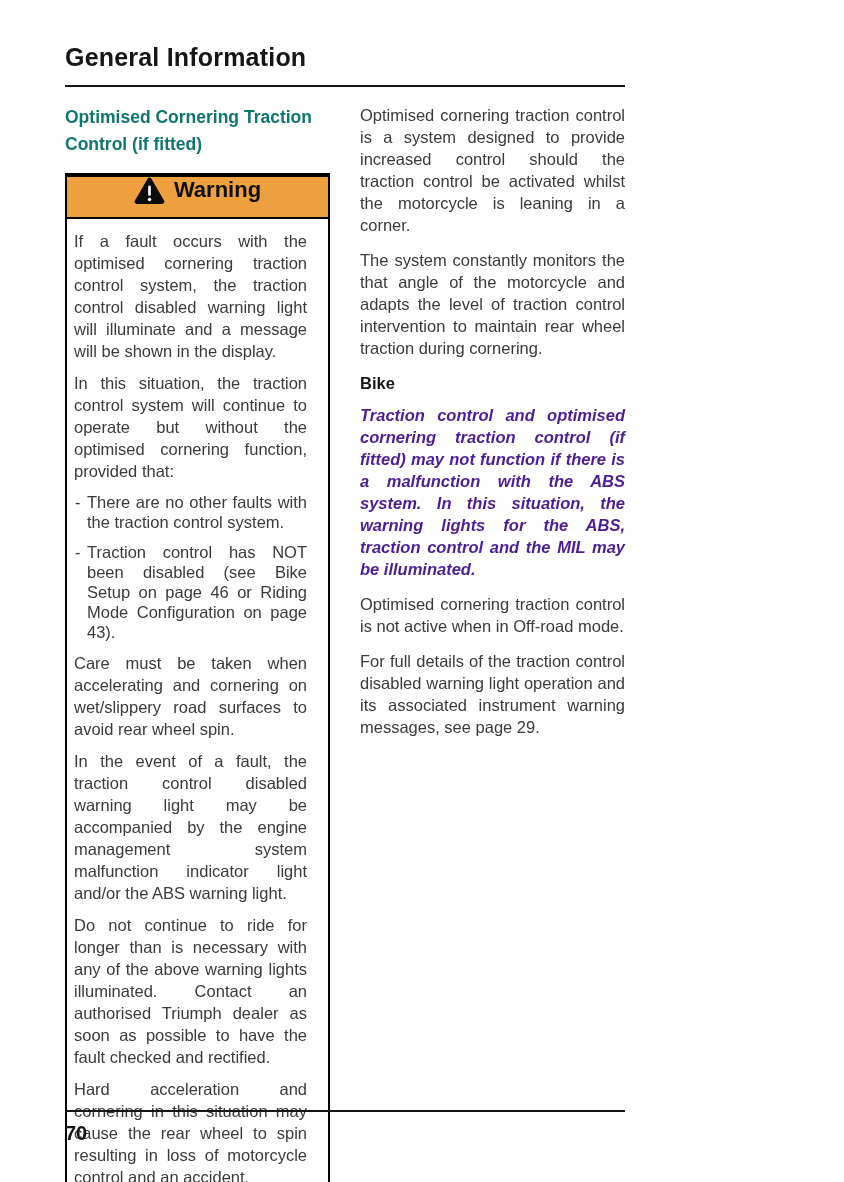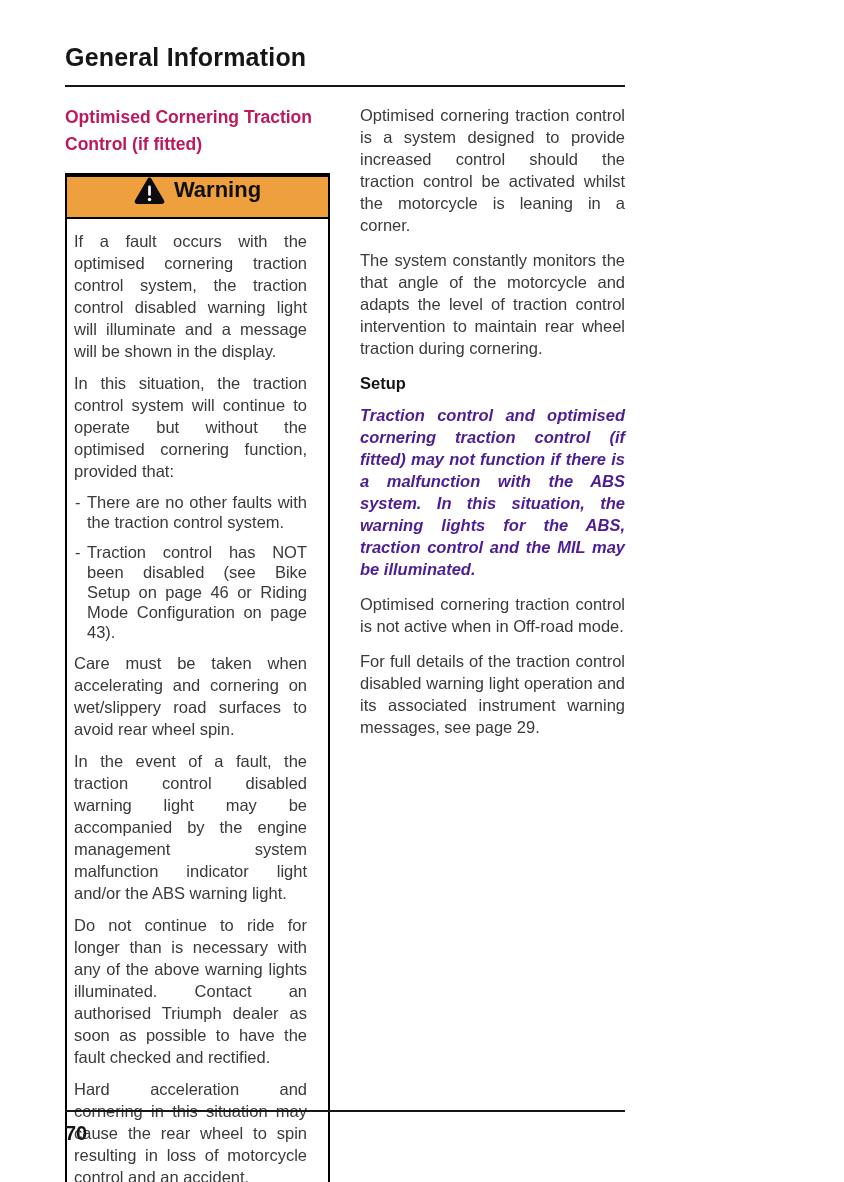--- a/index.html
+++ b/index.html
@@ -32,21 +32,21 @@
     display: flex;
     gap: 30px;
     align-items: flex-start;
   }
   .col { width: 343px; box-sizing: border-box; }
   .section-heading {
     margin: 0 0 15px 0;
     max-width: 305px;
     font-size: 17.5px;
     font-weight: bold;
-    color: #be185d;
+    color: #0f766e;
     line-height: 1.55;
   }
   .warning-box {
     border: 2px solid #000000;
     border-top-width: 4px;
   }
   .warning-header {
     height: 40px;
     background: #efa03e;
     border-bottom: 2px solid #000000;
@@ -144,21 +144,21 @@
           <p class="body-text">In the event of a fault, the traction control disabled warning light may be accompanied by the engine management system malfunction indicator light and/or the ABS warning light.</p>
           <p class="body-text">Do not continue to ride for longer than is necessary with any of the above warning lights illuminated. Contact an authorised Triumph dealer as soon as possible to have the fault checked and rectified.</p>
           <p class="body-text">Hard acceleration and cornering in this situation may cause the rear wheel to spin resulting in loss of motorcycle control and an accident.</p>
         </div>
       </div>
     </div>
 
     <div class="col right">
       <p class="body-text">Optimised cornering traction control is a system designed to provide increased control should the traction control be activated whilst the motorcycle is leaning in a corner.</p>
       <p class="body-text">The system constantly monitors the that angle of the motorcycle and adapts the level of traction control intervention to maintain rear wheel traction during cornering.</p>
-      <h3 class="note-heading">Setup</h3>
+      <h3 class="note-heading">Bike</h3>
       <p class="body-text note-text">Traction control and optimised cornering traction control (if fitted) may not function if there is a malfunction with the ABS system. In this situation, the warning lights for the ABS, traction control and the MIL may be illuminated.</p>
       <p class="body-text">Optimised cornering traction control is not active when in Off-road mode.</p>
       <p class="body-text">For full details of the traction control disabled warning light operation and its associated instrument warning messages, see page 29.</p>
     </div>
 
   </div>
 
   <div class="rule footer-rule"></div>
   <div class="page-number">70</div>
 

